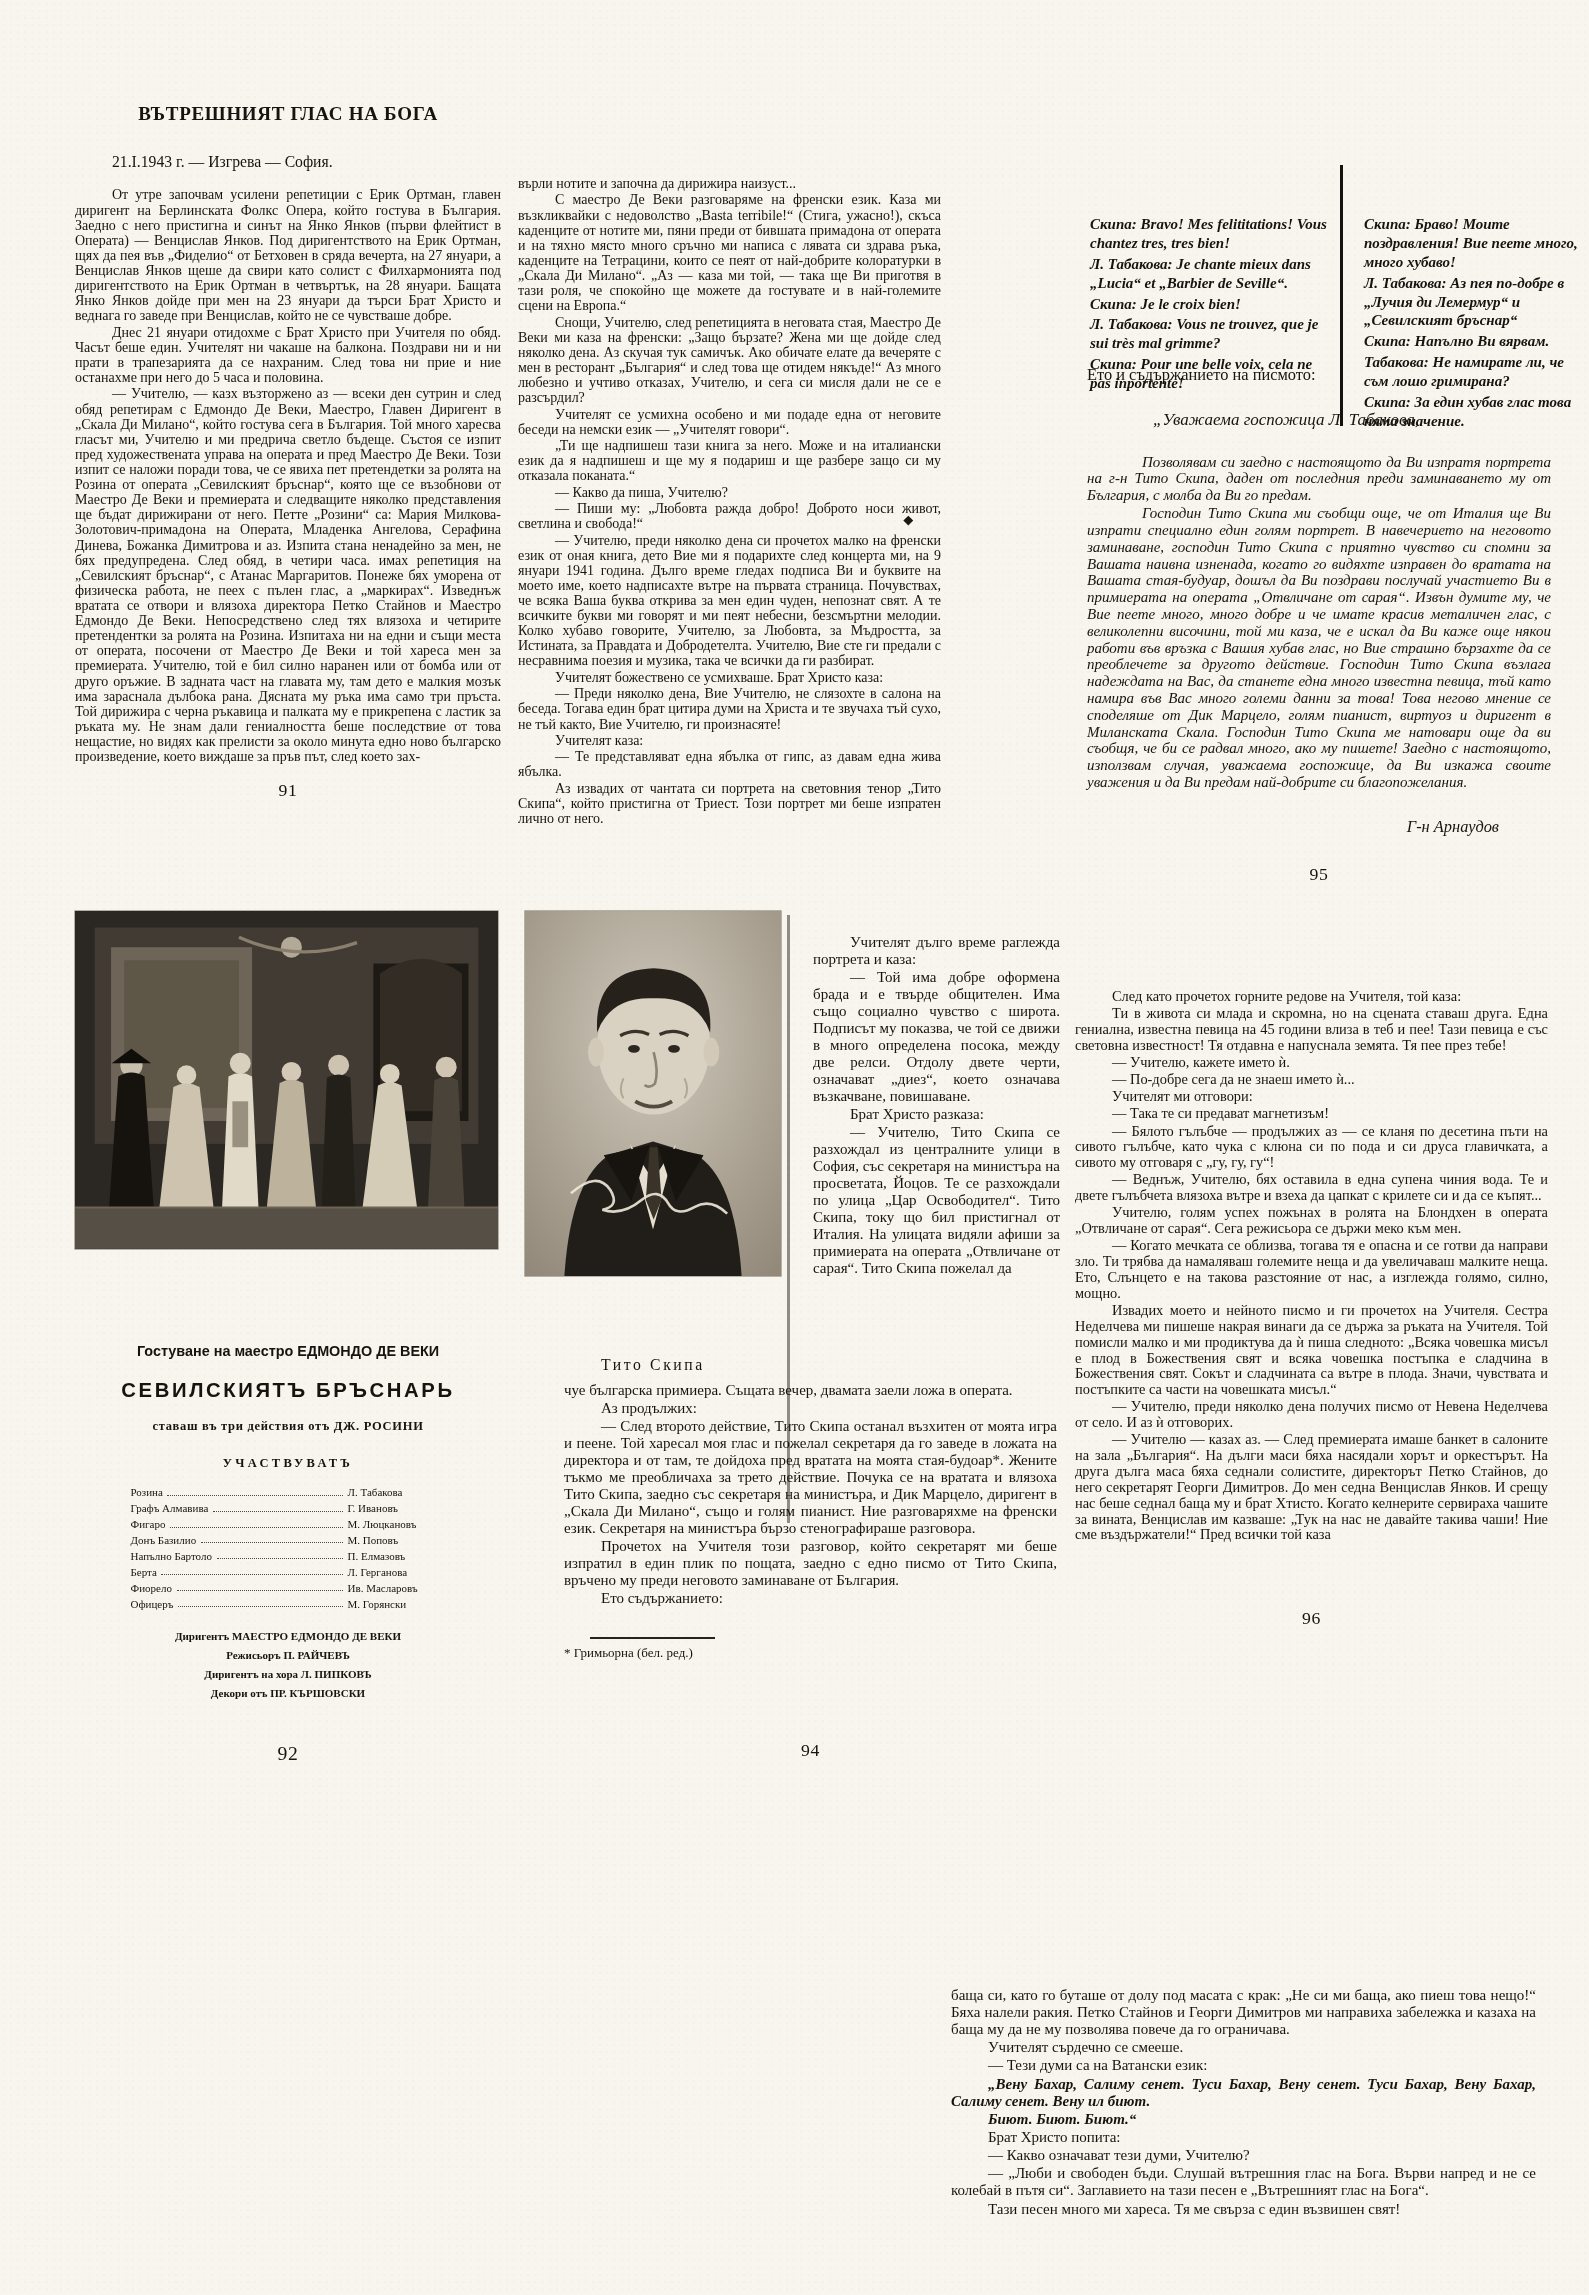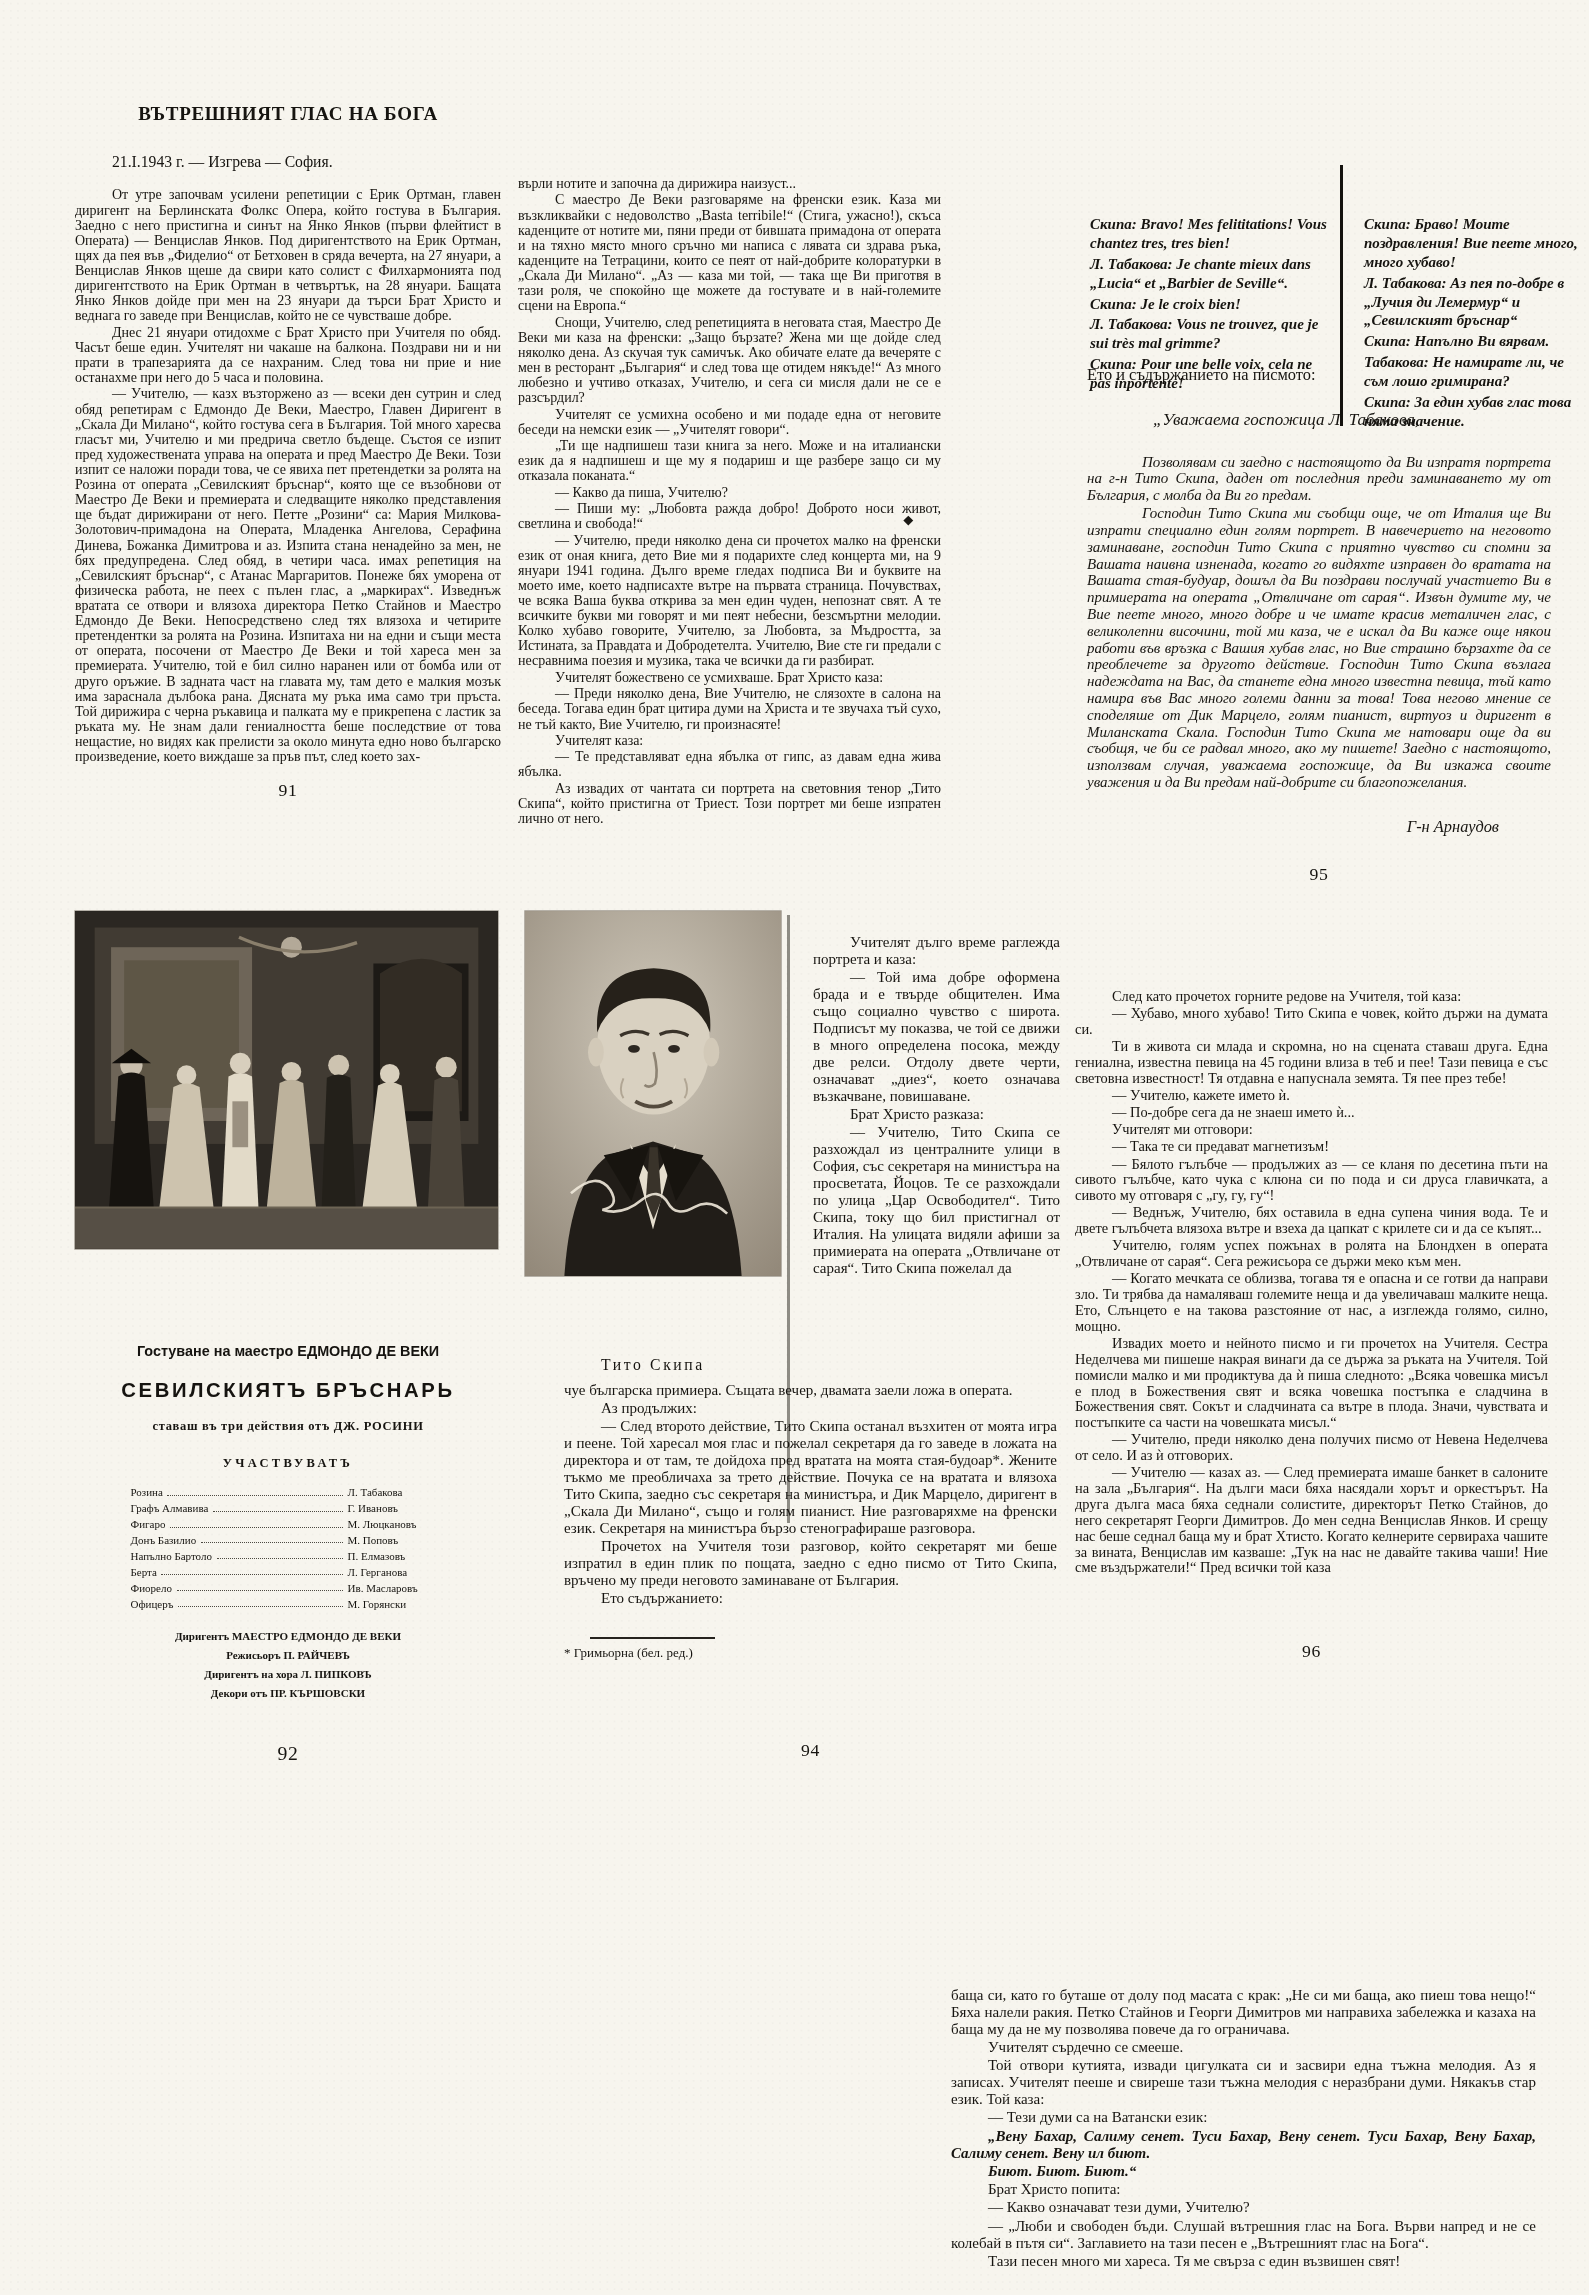--- a/index.html
+++ b/index.html
@@ -278,40 +278,38 @@
     <p>— След второто действие, Тито Скипа останал възхитен от моята игра и пеене. Той харесал моя глас и пожелал секретаря да го заведе в ложата на директора и от там, те дойдоха пред вратата на моята стая-будоар*. Жените тъкмо ме преобличаха за трето действие. Почука се на вратата и влязоха Тито Скипа, заедно със секретаря на министъра, и Дик Марцело, диригент в „Скала Ди Милано“, също и голям пианист. Ние разговаряхме на френски език. Секретаря на министъра бързо стенографираше разговора.</p>
     <p>Прочетох на Учителя този разговор, който секретарят ми беше изпратил в един плик по пощата, заедно с едно писмо от Тито Скипа, връчено му преди неговото заминаване от България.</p>
     <p>Ето съдържанието:</p>
     <div class="fnrule"></div>
     <p class="footnote ni">* Гримьорна (бел. ред.)</p>
     <div class="pgnum">94</div>
   </section>
 
   <section class="abs rcol">
     <p>След като прочетох горните редове на Учителя, той каза:</p>
-    <p>— Хубаво, много хубаво! Тито Скипа е човек, който държи на думата си.</p>
     <p>Ти в живота си млада и скромна, но на сцената ставаш друга. Една гениална, известна певица на 45 години влиза в теб и пее! Тази певица е със световна известност! Тя отдавна е напуснала земята. Тя пее през тебе!</p>
     <p>— Учителю, кажете името ѝ.</p>
     <p>— По-добре сега да не знаеш името ѝ...</p>
     <p>Учителят ми отговори:</p>
     <p>— Така те си предават магнетизъм!</p>
     <p>— Бялото гълъбче — продължих аз — се кланя по десетина пъти на сивото гълъбче, като чука с клюна си по пода и си друса главичката, а сивото му отговаря с „гу, гу, гу“!</p>
     <p>— Веднъж, Учителю, бях оставила в една супена чиния вода. Те и двете гълъбчета влязоха вътре и взеха да цапкат с крилете си и да се къпят...</p>
     <p>Учителю, голям успех пожънах в ролята на Блондхен в операта „Отвличане от сарая“. Сега режисьора се държи меко към мен.</p>
     <p>— Когато мечката се облизва, тогава тя е опасна и се готви да направи зло. Ти трябва да намаляваш големите неща и да увеличаваш малките неща. Ето, Слънцето е на такова разстояние от нас, а изглежда голямо, силно, мощно.</p>
     <p>Извадих моето и нейното писмо и ги прочетох на Учителя. Сестра Неделчева ми пишеше накрая винаги да се държа за ръката на Учителя. Той помисли малко и ми продиктува да ѝ пиша следното: „Всяка човешка мисъл е плод в Божествения свят и всяка човешка постъпка е сладчина в Божествения свят. Сокът и сладчината са вътре в плода. Значи, чувствата и постъпките са части на човешката мисъл.“</p>
     <p>— Учителю, преди няколко дена получих писмо от Невена Неделчева от село. И аз ѝ отговорих.</p>
     <p>— Учителю — казах аз. — След премиерата имаше банкет в салоните на зала „България“. На дълги маси бяха насядали хорът и оркестърът. На друга дълга маса бяха седнали солистите, директорът Петко Стайнов, до него секретарят Георги Димитров. До мен седна Венцислав Янков. И срещу нас беше седнал баща му и брат Хтисто. Когато келнерите сервираха чашите за вината, Венцислав им казваше: „Тук на нас не давайте такива чаши! Ние сме въздържатели!“ Пред всички той каза</p>
     <div class="pgnum">96</div>
   </section>
 
   <section class="abs bottom">
     <p class="ni">баща си, като го буташе от долу под масата с крак: „Не си ми баща, ако пиеш това нещо!“ Бяха налели ракия. Петко Стайнов и Георги Димитров ми направиха забележка и казаха на баща му да не му позволява повече да го ограничава.</p>
     <p>Учителят сърдечно се смееше.</p>
-    <p>Той отвори кутията, извади цигулката си и засвири една тъжна мелодия. Аз я записах. Учителят пееше и свиреше тази тъжна мелодия с неразбрани думи. Някакъв стар език. Той каза:</p>
     <p>— Тези думи са на Ватански език:</p>
     <p class="it">„Вену Бахар, Салиму сенет. Туси Бахар, Вену сенет. Туси Бахар, Вену Бахар, Салиму сенет. Вену ил биют.</p>
     <p class="it">Биют. Биют. Биют.“</p>
     <p>Брат Христо попита:</p>
     <p>— Какво означават тези думи, Учителю?</p>
     <p>— „Люби и свободен бъди. Слушай вътрешния глас на Бога. Върви напред и не се колебай в пътя си“. Заглавието на тази песен е „Вътрешният глас на Бога“.</p>
     <p>Тази песен много ми хареса. Тя ме свърза с един възвишен свят!</p>
   </section>
 
 </div>

